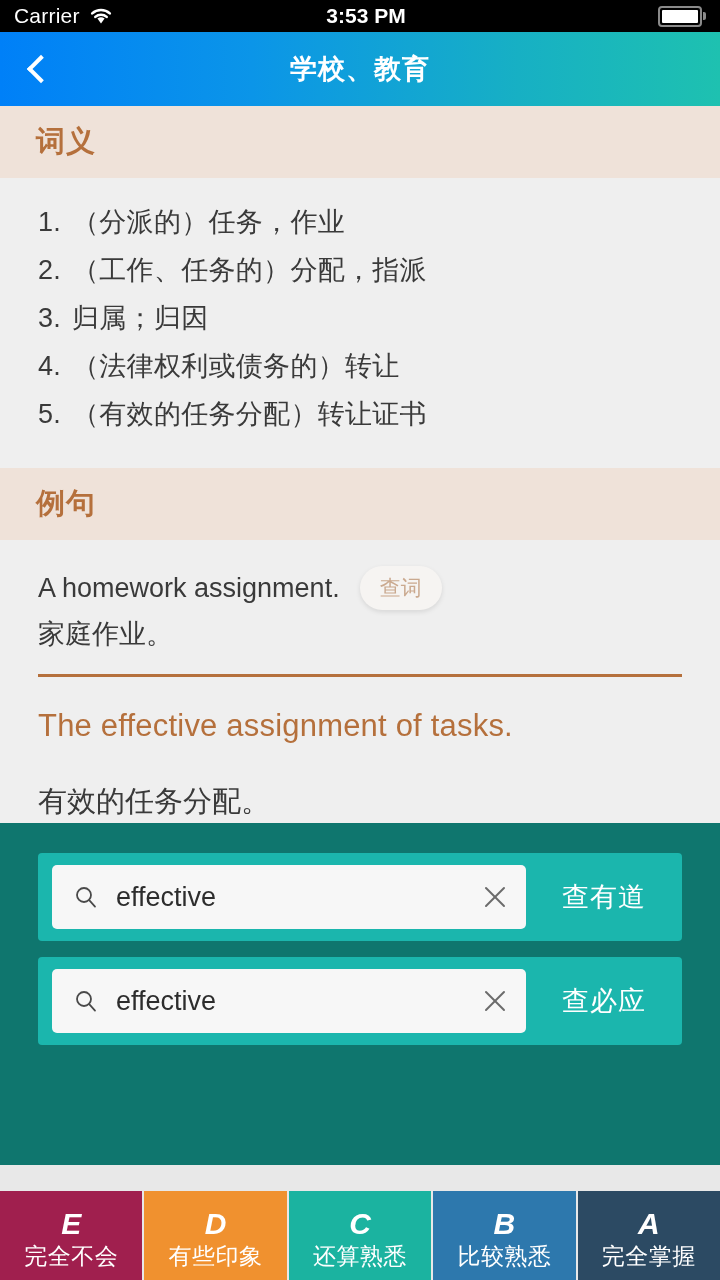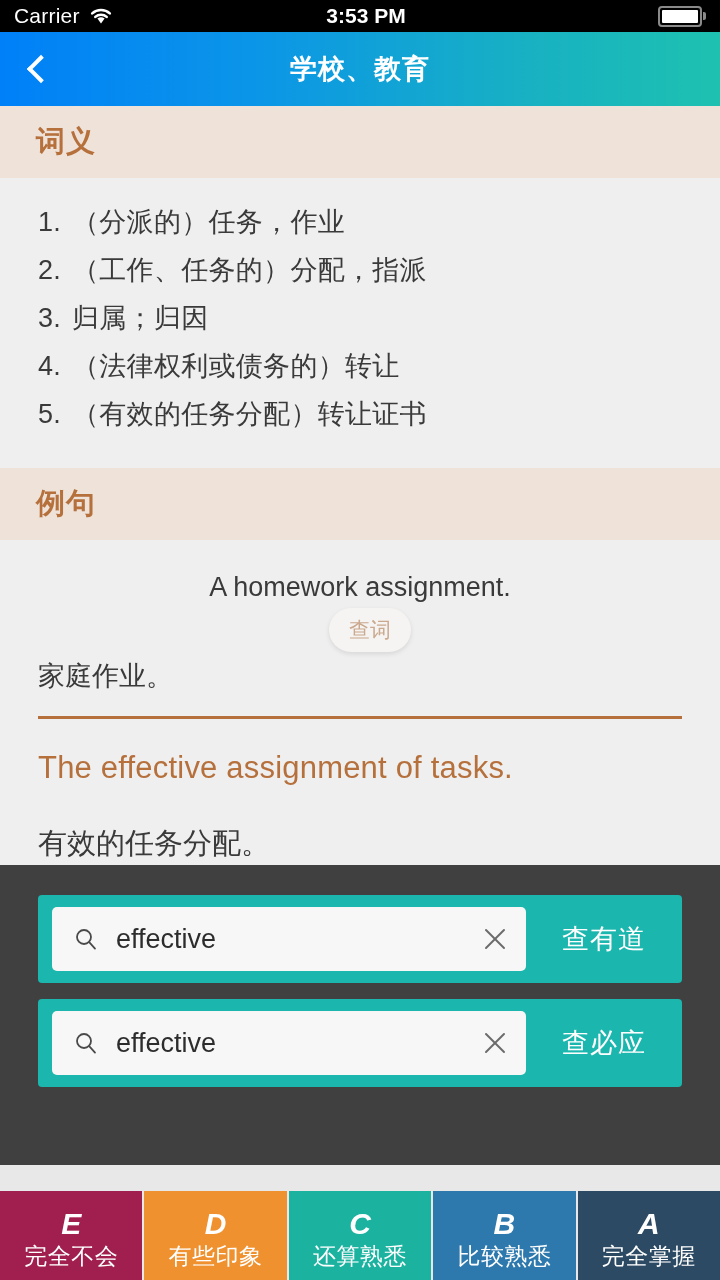--- a/index.html
+++ b/index.html
@@ -43,37 +43,37 @@
   }
   .chev{ width:20px; height:20px; border-left:4px solid #fff; border-bottom:4px solid #fff;
          transform:rotate(45deg); margin-left:6px; }
   .nav-title{
     position:absolute; left:0; right:0; text-align:center;
     color:#fff; font-size:27px; font-weight:bold; letter-spacing:1px;
     pointer-events:none;
   }
 
   
-  .content{ height:1059px; overflow:hidden; background:#404040; }
+  .content{ height:1059px; overflow:hidden; background:#0f766e; }
 
   .sec-head{
     background:#efe2d9; height:72px; display:flex; align-items:center;
     padding:0 36px;
   }
   .sec-head span{ color:#b5703c; font-size:29px; font-weight:bold; letter-spacing:1px; }
 
   .defs{ background:#efefef; padding:24px 38px 26px 38px; }
   .def-row{
     display:flex; color:#3a3a3a; font-size:27px; line-height:40px;
     margin-bottom:8px; letter-spacing:.3px;
   }
   .def-num{ min-width:34px; }
 
   .examples{ background:#efefef; padding:26px 38px 0 38px; }
-  .ex-line1{ display:flex; align-items:center; flex-wrap:wrap;flex-direction:column; }
+  .ex-line1{ display:flex; align-items:center; flex-wrap:wrap; }
   .ex-en{ color:#3a3a3a; font-size:27px; line-height:42px; }
   .lookup-pill{
     margin-left:20px; background:#f6f4f2; border-radius:22px;
     padding:8px 20px; font-size:21px; color:#caa98f;
     box-shadow:0 2px 5px rgba(0,0,0,.10); cursor:pointer;
   }
   .ex-cn{ color:#3a3a3a; font-size:27px; line-height:44px; margin-top:2px; }
   .divider{ height:3px; background:#b5703c; margin:18px 0 22px 0; }
 
   .ex-big{

